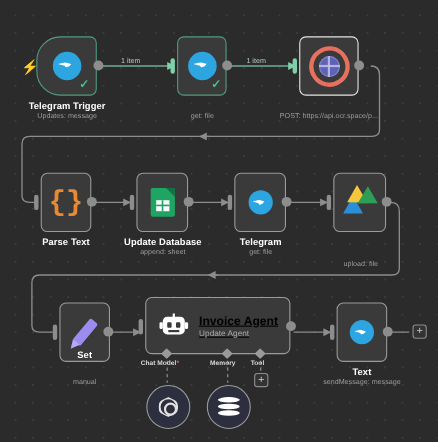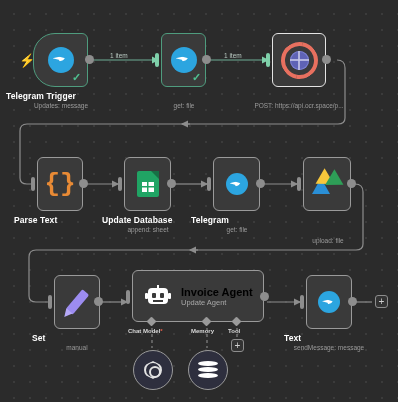--- a/index.html
+++ b/index.html
@@ -11,23 +11,23 @@
     background-size:16px 16px;
     background-position:6px 6px;
   }
   #edges{position:absolute;left:0;top:0;width:398px;height:402px;}
 
   .node{position:absolute;box-sizing:border-box;display:flex;align-items:center;justify-content:center;
         background:#3a3a3a;border:1px solid #9a9a9a;border-radius:6px;}
   .node.trigger{border-color:#4f9c7e;border-radius:22px 6px 6px 22px;background:#3a3a3a;}
   .node.done{border-color:#4f9c7e;}
   .node.sel{border-color:#e4e4e4;}
-  .node.wide{justify-content:flex-start;}
-
-  .label{position:absolute;text-align:left;color:#ffffff;font-weight:bold;font-size:8.5px;line-height:10px;
+  .node.wide{justify-content:flex-start;text-decoration:underline;}
+
+  .label{position:absolute;text-align:center;color:#ffffff;font-weight:bold;font-size:8.5px;line-height:10px;
          letter-spacing:.1px;white-space:normal;}
   .sublabel{position:absolute;text-align:center;color:#9b9b9b;font-size:6.5px;line-height:8px;white-space:nowrap;
             overflow:hidden;text-overflow:ellipsis;}
 
   .port{position:absolute;width:9px;height:9px;border-radius:50%;background:#8d8d8d;}
   .inport{position:absolute;width:4px;height:14px;border-radius:2px;background:#8d8d8d;}
   .inport.green{background:#7fd0aa;}
 
   .check{position:absolute;color:#4fbf8f;font-size:11px;font-weight:bold;line-height:11px;}
   .bolt{position:absolute;color:#ef5a3a;font-size:13px;line-height:13px;}
@@ -200,21 +200,21 @@
   </div>
   <div class="inport" style="left:297px;top:177px;"></div>
   <div class="port" style="left:347px;top:179px;"></div>
   <div class="sublabel" style="left:278px;top:237px;width:100px;">upload: file</div>
 
   <div class="node" style="left:54px;top:275px;width:46px;height:54px;">
     <div class="pencil"></div>
   </div>
   <div class="inport" style="left:48px;top:295px;"></div>
   <div class="port" style="left:94px;top:297px;"></div>
-  <div class="label" style="left:32px;top:333px;width:90px;">Set</div>
+  <div class="label" style="left:32px;top:317px;width:90px;">Set</div>
   <div class="sublabel" style="left:32px;top:344px;width:90px;">manual</div>
 
   <div class="node wide" style="left:132px;top:270px;width:132px;height:52px;padding-left:12px;">
     <div class="robot">
       <div class="ant"></div>
         <div class="head"></div>
       <div class="ear l"></div>
         <div class="ear r"></div>
       <div class="eye l"></div>
         <div class="eye r"></div>

